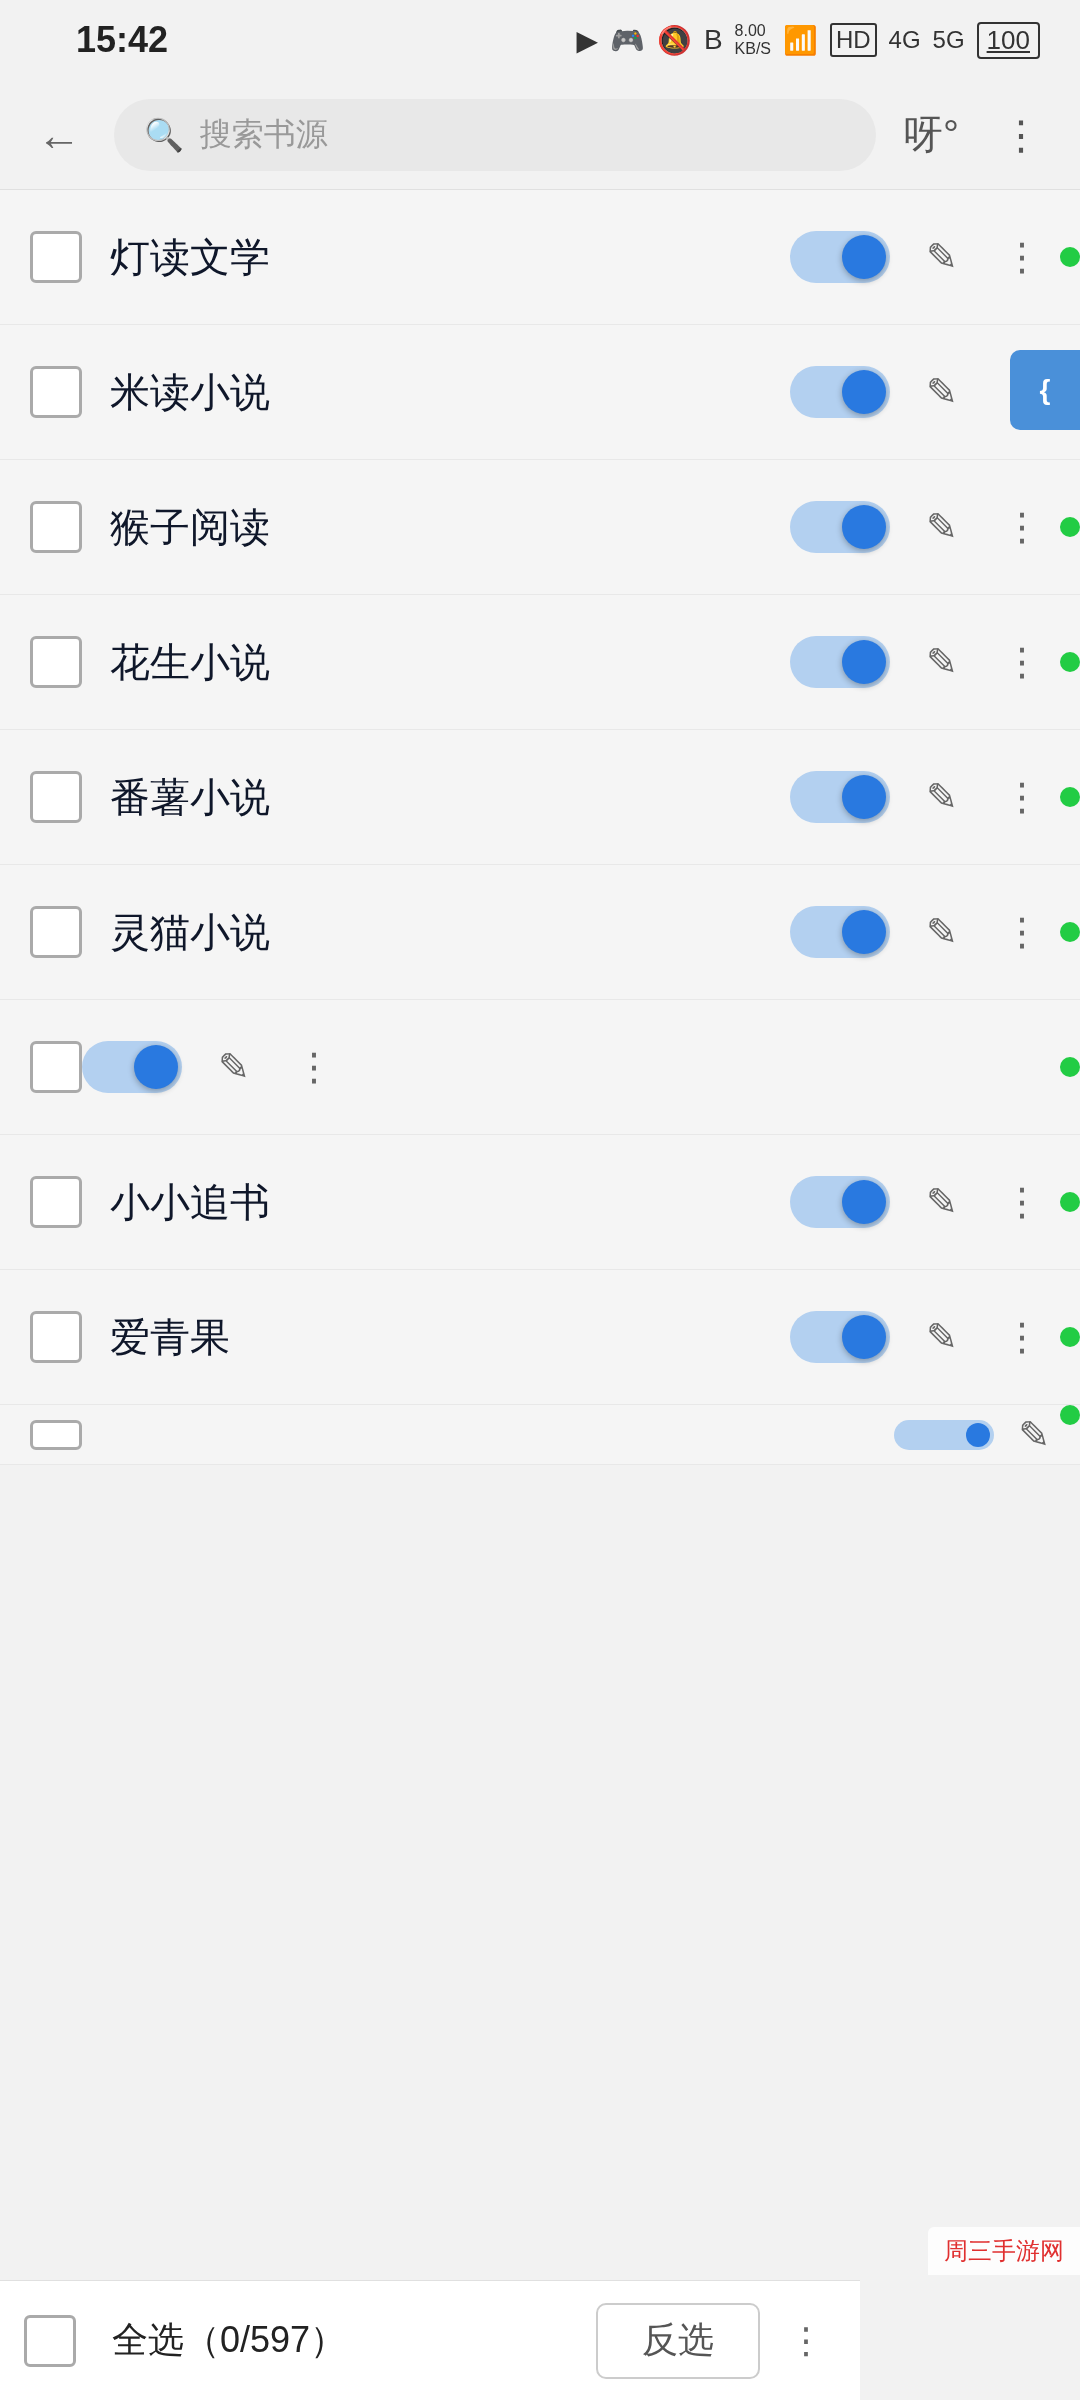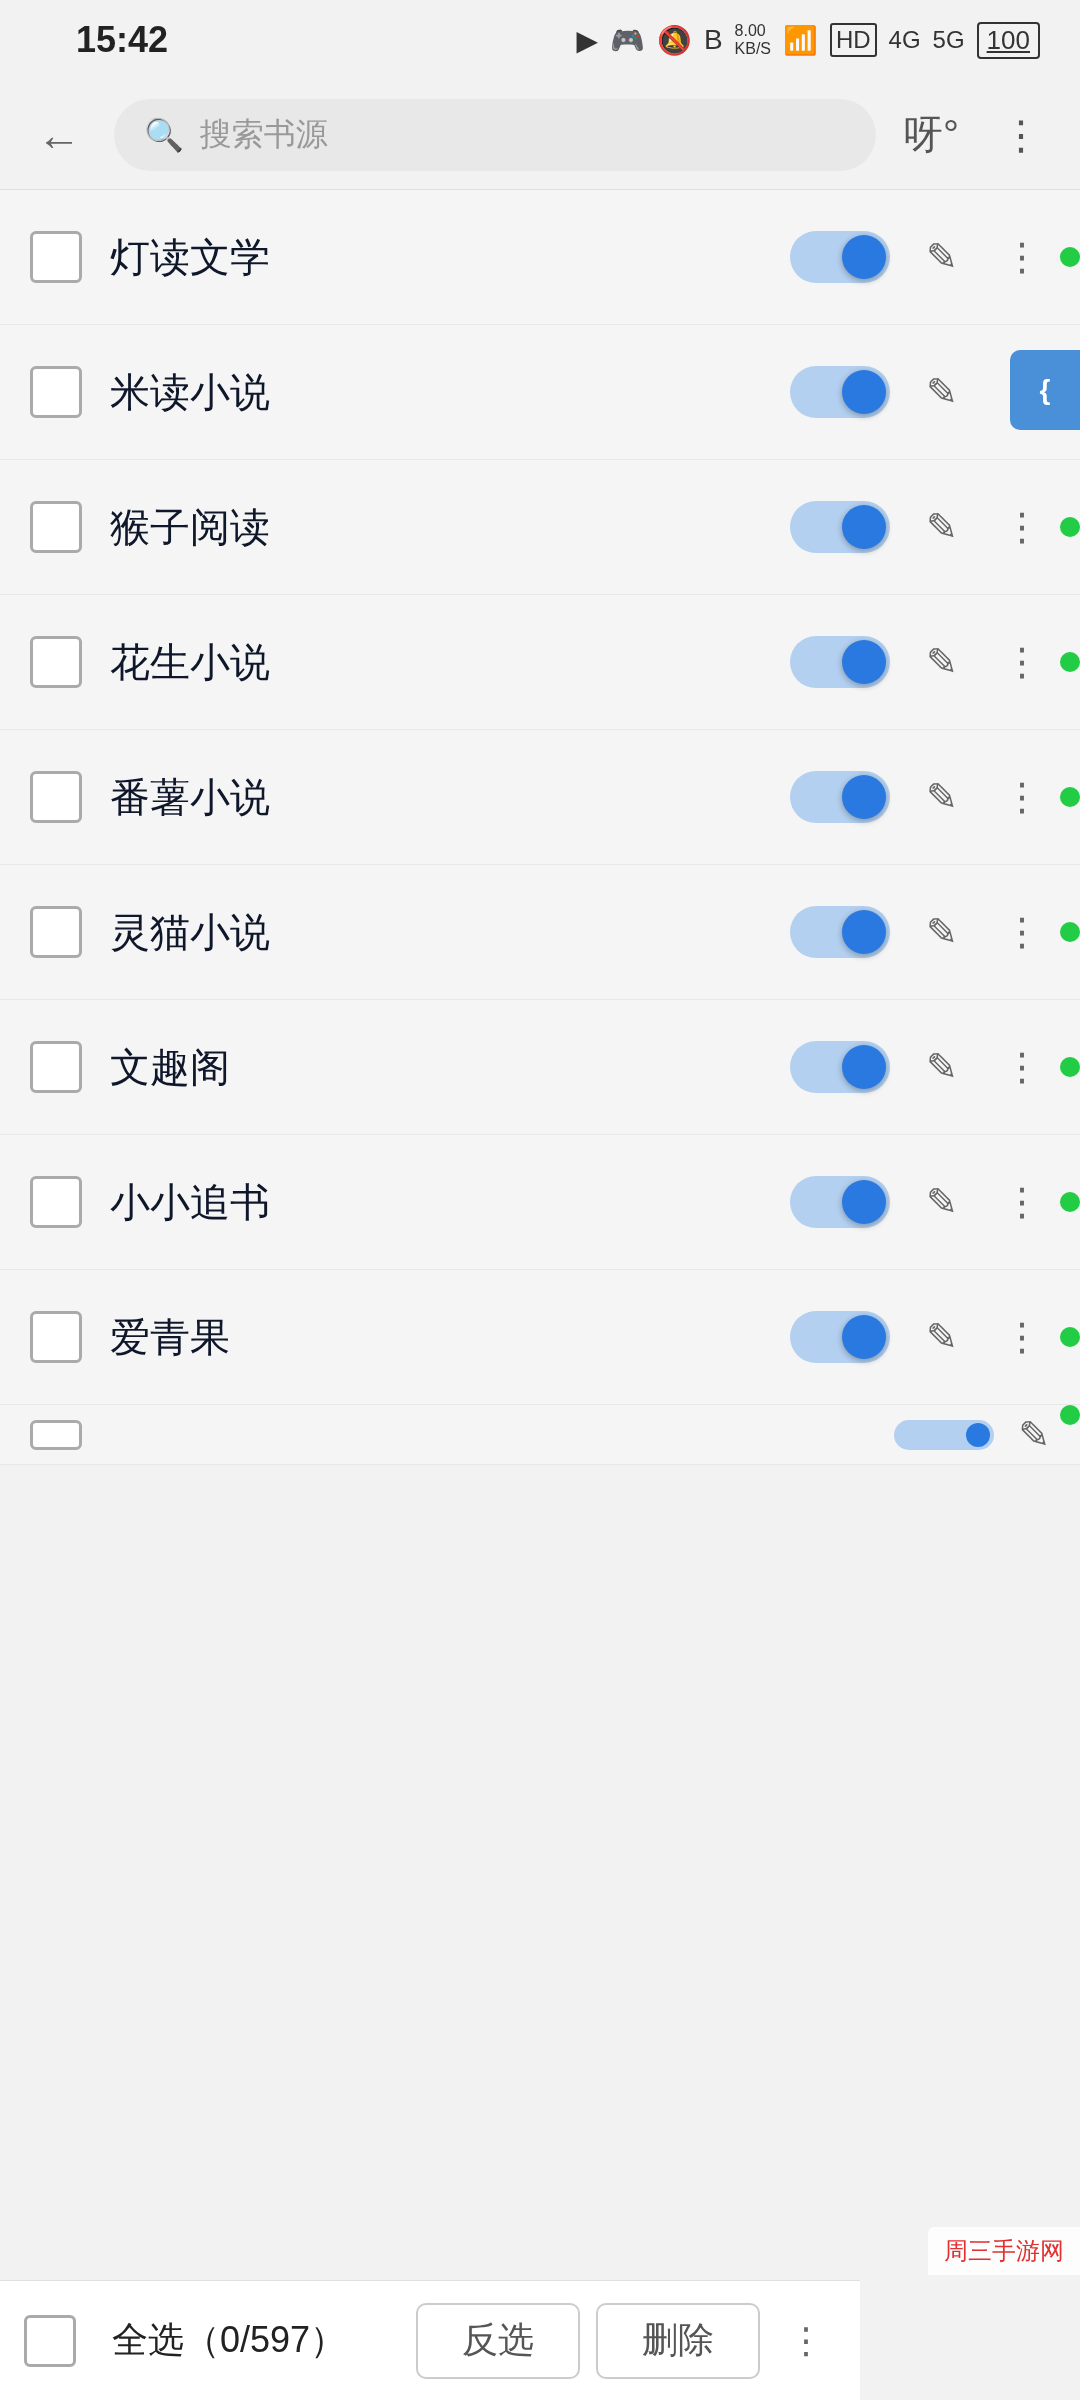--- a/index.html
+++ b/index.html
@@ -446,21 +446,20 @@
       </div>
       <div class="more-btn">
         <span class="more-icon">⋮</span>
       </div>
     </div>
     <div class="status-dot"></div>
   </div>
 
   <div class="book-item">
     <div class="item-checkbox"></div>
-    <span class="item-name">文趣阁</span>
     <div class="item-actions">
       <div class="toggle">
         <div class="toggle-knob"></div>
       </div>
       <div class="edit-btn">
         <span class="edit-icon">✎</span>
       </div>
       <div class="more-btn">
         <span class="more-icon">⋮</span>
       </div>
@@ -514,21 +513,20 @@
     <div style="position:absolute;right:0;top:0;width:20px;height:20px;border-radius:50%;background:#22cc44;"></div>
   </div>
 
 </div>
 
 <div class="bottom-bar">
   <div class="bottom-checkbox"></div>
   <span class="select-all-label">全选（0/597）</span>
   <div class="bottom-actions">
     <button class="bottom-action-btn">反选</button>
-    <button class="bottom-action-btn">删除</button>
     <div class="bottom-more">
       <span class="bottom-more-icon">⋮</span>
     </div>
   </div>
 </div>
 
 <div class="watermark">
   <span>周三手游网</span>
 </div>
 

